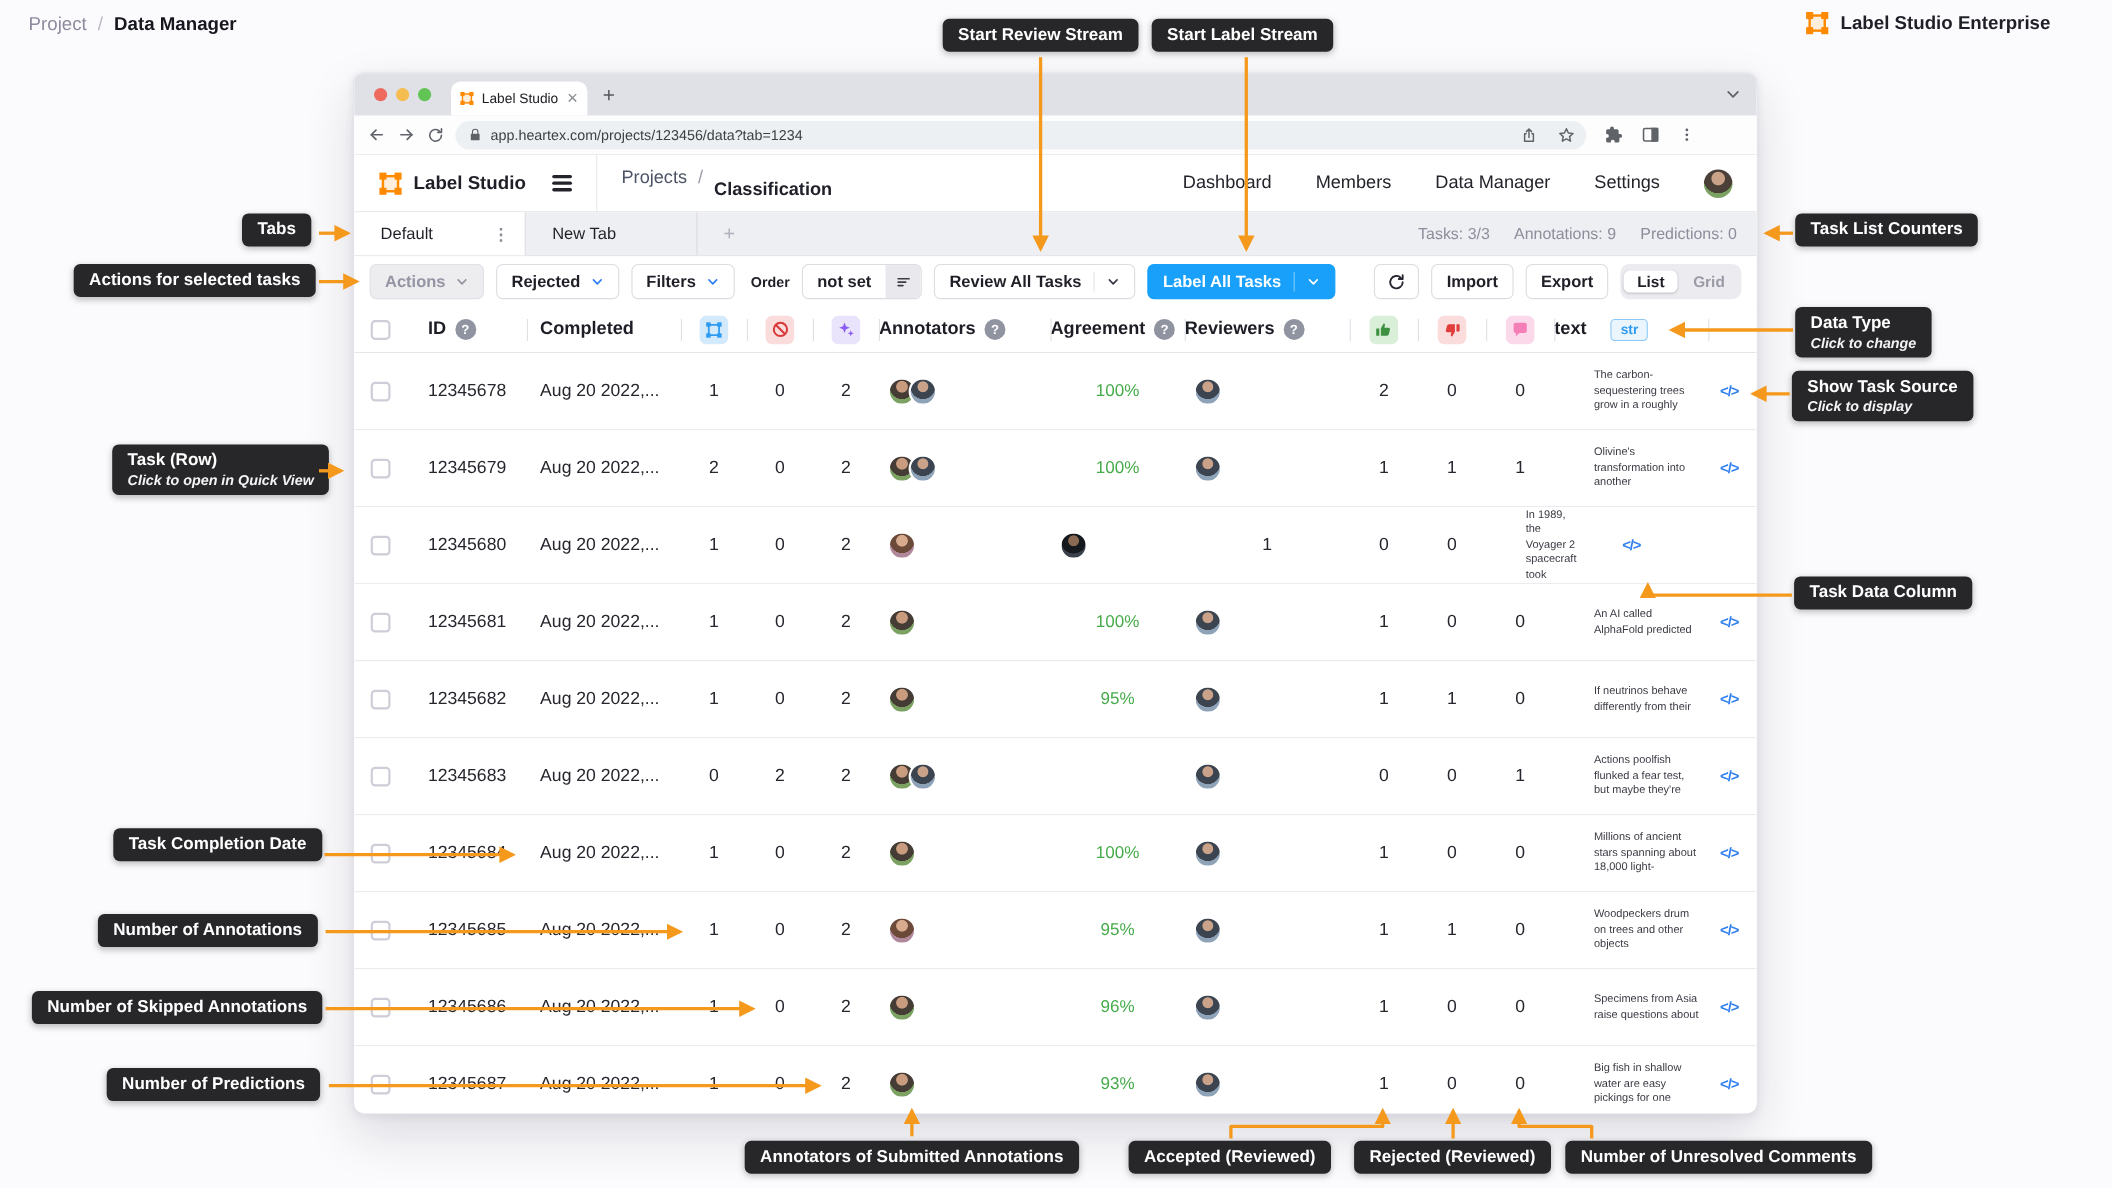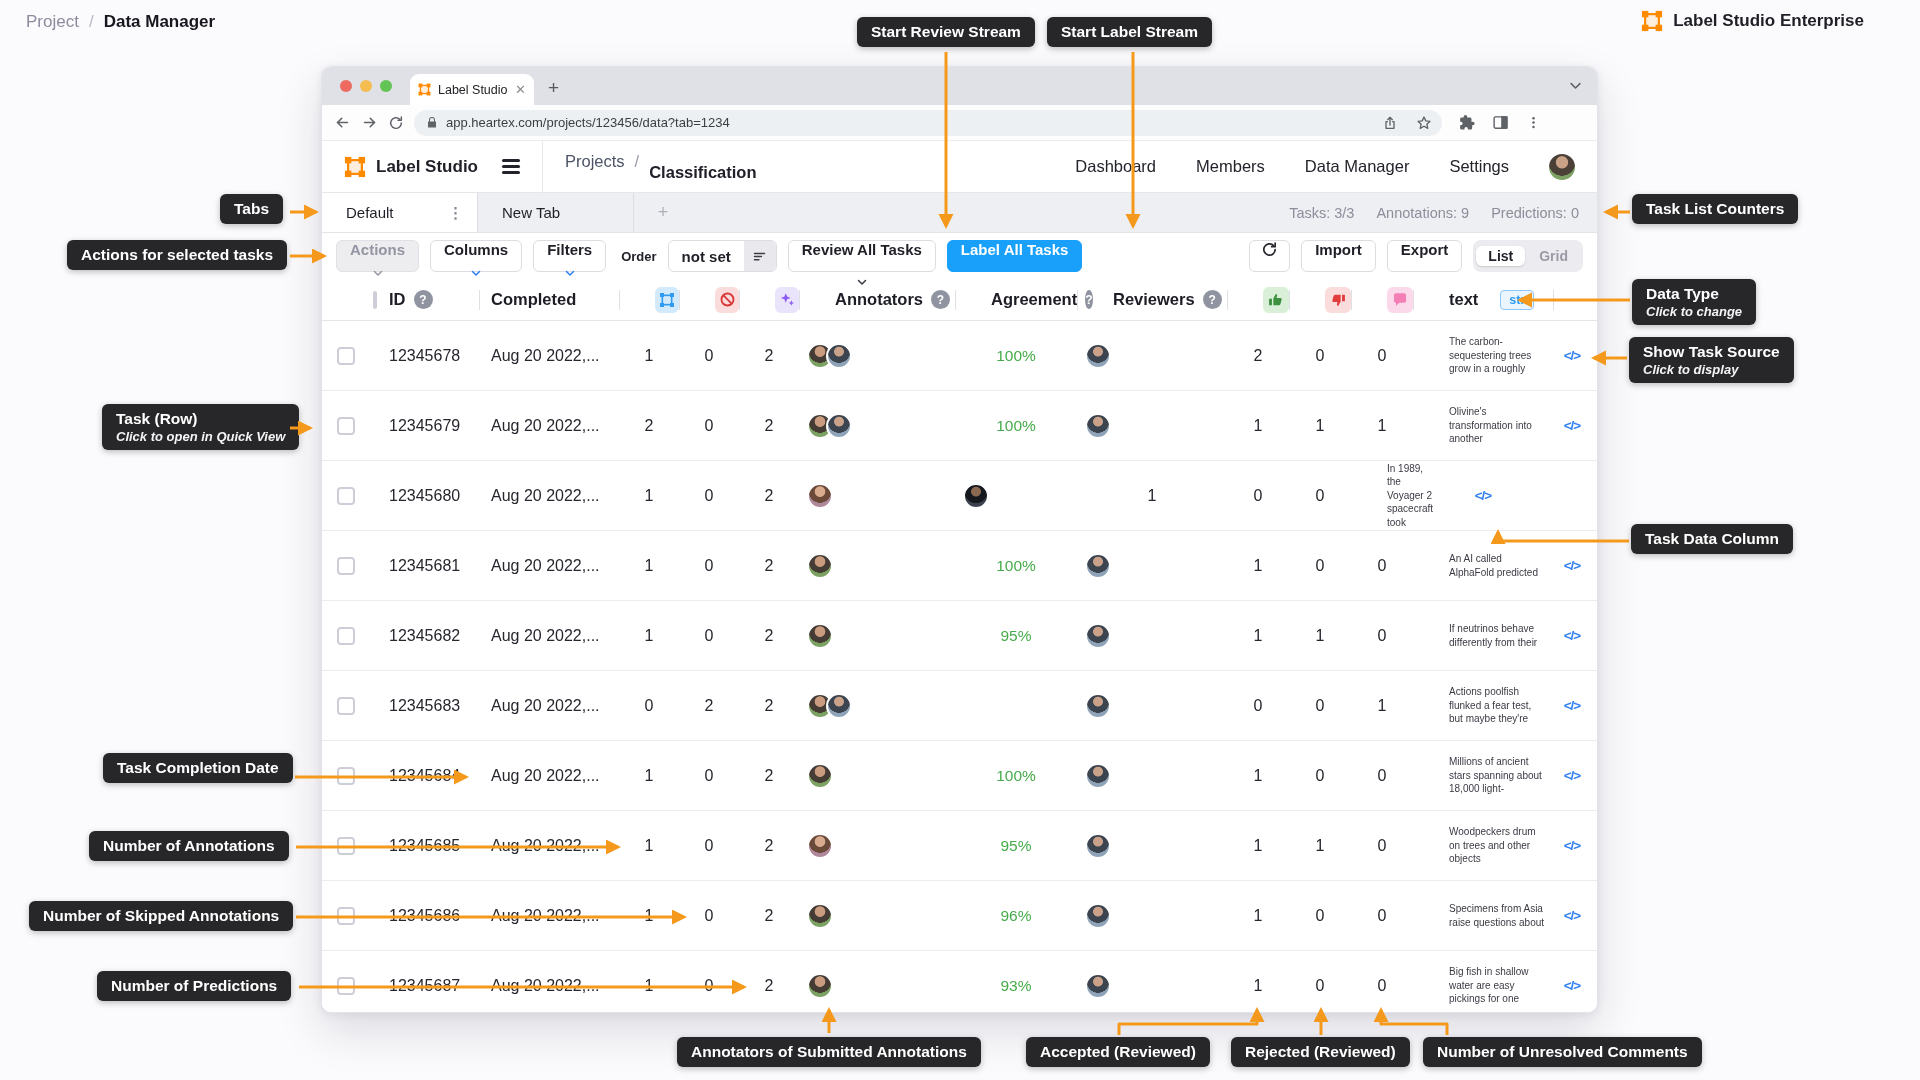--- a/index.html
+++ b/index.html
@@ -48,38 +48,38 @@
   .avatar-lg { width:26px; height:26px; border-radius:50%; background:radial-gradient(circle at 50% 32%, #caa287 26%, #4a4038 30% 60%, #7ba263 62%);}
   
   .dmtabs { height:40px; background:#eeeff2; display:flex; align-items:stretch; border-bottom:1px solid #e3e4e8;}
   .dmtab { width:156px; display:flex; align-items:center; padding:0 14px 0 24px; font-size:15px; font-weight:500; color:#1f1f27; border-right:1px solid #dcdde1;}
   .dmtab.active { background:#fff;}
   .dmtab .kebab { margin-left:auto; color:#8a8a96; font-weight:700; letter-spacing:0;}
   .dmtab-plus { width:58px; display:flex; align-items:center; justify-content:center; color:#b0b0ba; font-size:18px; border-right:0;}
   .counters { margin-left:auto; display:flex; gap:22px; align-items:center; padding-right:18px; font-size:14.5px; color:#8d8d9c;}
   
   .toolbar { height:46px; display:flex; align-items:center; gap:11px; padding:0 14px; background:#fff;}
-  .btn { height:32px; border:1px solid #dcdce2; border-radius:6px; background:#fff; display:flex; align-items:center; gap:9px; padding:0 13px; font-size:15px; font-weight:600; color:#1f1f27;flex-direction:column;}
+  .btn { height:32px; border:1px solid #dcdce2; border-radius:6px; background:#fff; display:flex; align-items:center; gap:9px; padding:0 13px; font-size:15px; font-weight:600; color:#1f1f27;}
   .btn.disabled { background:#ededf0; color:#9494a2; border-color:#e0e0e6;}
   .chev { display:flex; align-items:center;}
   .order-label { font-size:13px; font-weight:700; margin-left:4px;}
   .notset { display:flex; height:32px; border:1px solid #dcdce2; border-radius:6px; overflow:hidden;}
   .notset .val { padding:0 13px; display:flex; align-items:center; font-size:15px; font-weight:600;}
   .notset .sortseg { width:32px; background:#e9e9ed; display:flex; align-items:center; justify-content:center;}
   .btn.split .divider { width:1px; height:18px; background:#e3e3e8; margin:0 2px;}
   .btn.primary { background:#18a0fb; border-color:#18a0fb; color:#fff;}
   .btn.primary .divider{ background:rgba(255,255,255,.45);}
   .right-tools { margin-left:auto; display:flex; gap:11px; align-items:center;}
   .seg { height:32px; background:#ececf0; border-radius:8px; display:flex; align-items:center; padding:3px; gap:2px;}
   .seg .opt { padding:2px 12px; font-size:14px; font-weight:600; border-radius:6px; color:#9a9aa6;}
   .seg .opt.sel { background:#fff; color:#1f1f27; box-shadow:0 1px 2px rgba(0,0,0,.15);}
   
   .grid-cols { display:grid; grid-template-columns:46px 104px 140px 60px 60px 60px 156px 122px 150px 62px 62px 62px 140px 38px; align-items:center;}
   .thead { height:42px; padding:0 7px; border-bottom:1px solid #e4e4ea; font-size:16.5px; font-weight:700; color:#1d1d26; background:#fff;}
-  .hcell { display:flex; align-items:center; gap:8px; position:relative; height:100%;padding-left:36px;}
+  .hcell { display:flex; align-items:center; gap:8px; position:relative; height:100%;}
   .hcell.bl::before { content:""; position:absolute; left:0; top:11px; width:1px; height:20px; background:#dfe0e6;}
   .hcell.center { justify-content:center;}
   .c-id { padding-left:14px;}
   .c-date { padding-left:12px;}
   .qmark { width:19px; height:19px; border-radius:50%; background:#9093a0; color:#fff; font-size:12px; font-weight:700; display:flex; align-items:center; justify-content:center;}
   .chip { width:26px; height:26px; border-radius:6px; display:flex; align-items:center; justify-content:center;}
   .chip-blue{background:#d3e9fc}.chip-red{background:#fadcdc}.chip-purple{background:#e9e4fb}
   .chip-green{background:#d9efd7}.chip-pink{background:#fcd9ea}
   .str-badge { height:20px; padding:0 8px; border-radius:4px; background:#eaf5fe; border:1px solid #8cc8f7; color:#2f9bf0; font-size:12.5px; font-weight:700; display:flex; align-items:center; margin-left:14px;}
   .rows { overflow:hidden; height:693px; background:#fff;}
@@ -256,21 +256,21 @@
   <div class="toolbar">
     <div class="btn disabled">
       <span>Actions</span>
       <span class="chev" style="color:#9494a2">
           <svg class="icon" width="12" height="12" viewBox="0 0 24 24" fill="none" stroke="currentColor" stroke-width="3" stroke-linecap="round" stroke-linejoin="round">
             <path d="M5 9l7 7 7-7"></path>
           </svg>
         </span>
     </div>
     <div class="btn">
-      <span>Columns</span>
+      <span>Rejected</span>
       <span class="chev" style="color:#2f7ff0">
           <svg class="icon" width="12" height="12" viewBox="0 0 24 24" fill="none" stroke="currentColor" stroke-width="3" stroke-linecap="round" stroke-linejoin="round">
             <path d="M5 9l7 7 7-7"></path>
           </svg>
         </span>
     </div>
     <div class="btn">
       <span>Filters</span>
       <span class="chev" style="color:#2f7ff0">
           <svg class="icon" width="12" height="12" viewBox="0 0 24 24" fill="none" stroke="currentColor" stroke-width="3" stroke-linecap="round" stroke-linejoin="round">

